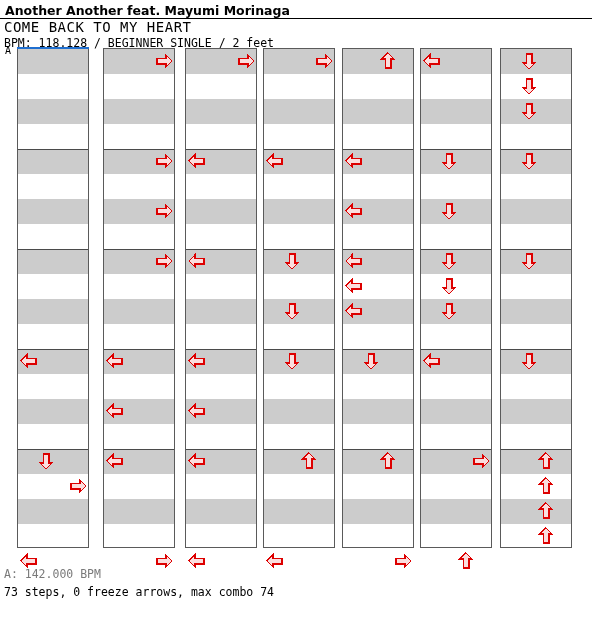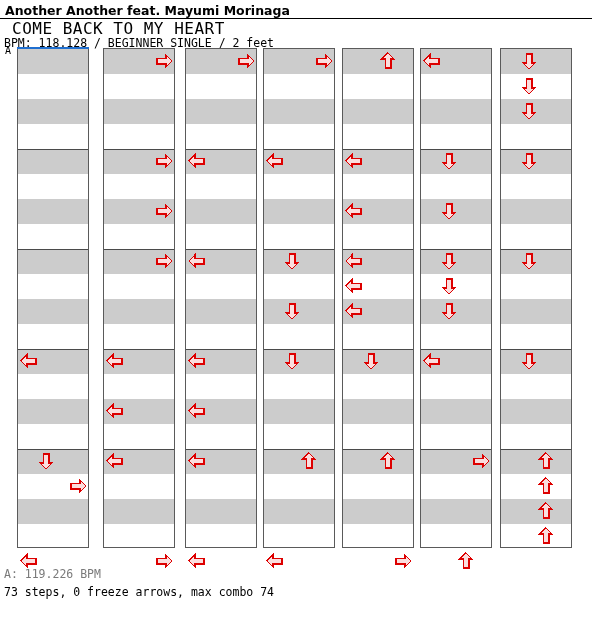--- a/index.html
+++ b/index.html
@@ -11,22 +11,22 @@
     overflow:hidden;
   }
   .artist{
     position:absolute;left:5px;top:3px;
     font-family:"DejaVu Sans","Liberation Sans",sans-serif;
     font-weight:bold;font-size:12.5px;letter-spacing:0px;
     white-space:nowrap;
   }
   .hrule{position:absolute;left:0;top:18px;width:592px;height:1px;background:#000;}
   .title{
-    position:absolute;left:12px;top:19px;
-    font-size:16px;letter-spacing:0.5px;white-space:nowrap;
+    position:absolute;left:4px;top:19px;
+    font-size:14px;letter-spacing:0.5px;white-space:nowrap;
   }
   .subtitle{
     position:absolute;left:4px;top:36px;
     font-size:11.5px;white-space:nowrap;
   }
   .diffletter{
     position:absolute;left:5px;top:45px;
     font-size:10px;
   }
   .bpmfoot{
@@ -597,14 +597,14 @@
       <div class="note" style="left: 35px; top: 477px;">
         <svg viewBox="0 0 20 20" shape-rendering="crispEdges">
           <g transform="rotate(90 10 10)">
             <path d="M2 10 L8 4 L8 7.2 L17 7.2 L17 12.8 L8 12.8 L8 16 Z" fill="#fbdede" stroke="#dd0000" stroke-width="1.4" stroke-linejoin="miter"></path>
           </g>
         </svg>
       </div>
     </div>
   </div>
 
-<div class="bpmfoot">A: 119.226 BPM</div>
+<div class="bpmfoot">A: 142.000 BPM</div>
 <div class="statfoot">73 steps, 0 freeze arrows, max combo 74</div>
 
 </body></html>

